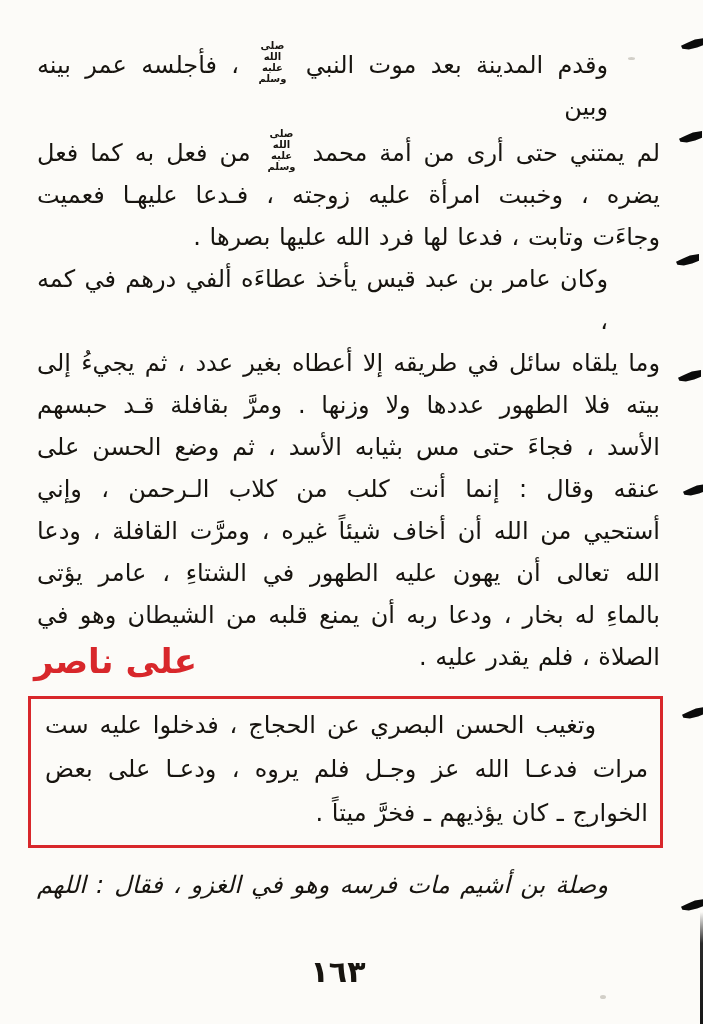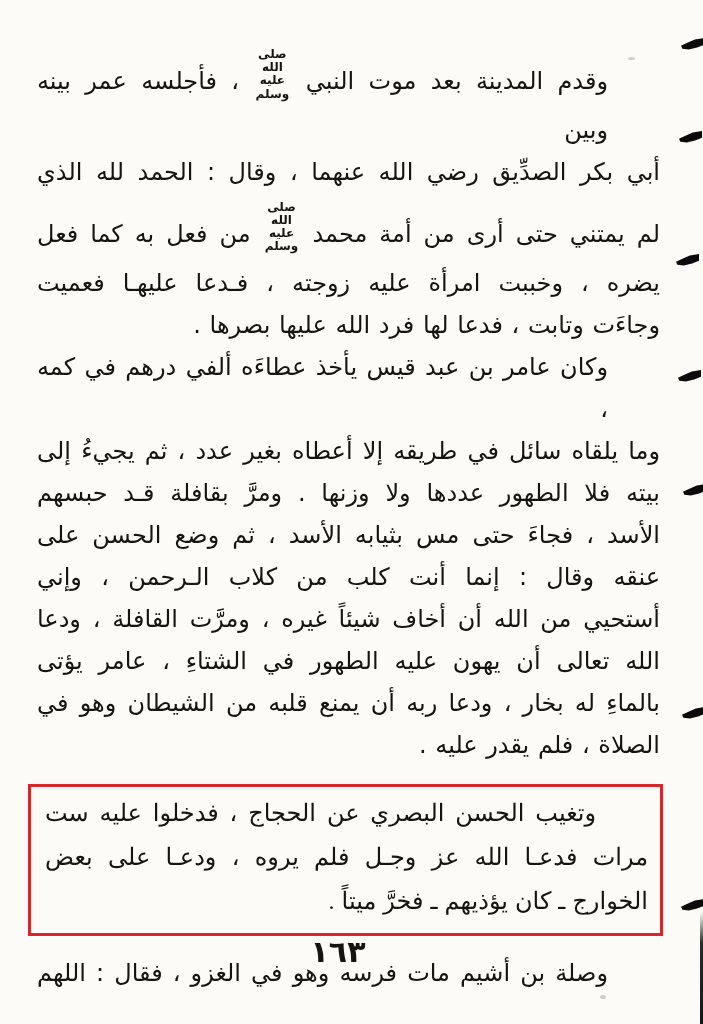--- a/index.html
+++ b/index.html
@@ -14,56 +14,56 @@
     line-height:42px;text-align:justify;text-align-last:justify;
     word-spacing:1px;
   }
   .line.first{padding-right:52px;}
   .line.last{text-align-last:right;}
   .boxed{
     border:3px solid var(--accent-red,#d8272b);
     margin:18px -3px 0 -9px;
     padding:4px 12px 10px 14px;
   }
-  .boxed .line{line-height:44px;font-family:Liberation Serif, serif;}
+  .boxed .line{line-height:44px;}
   .boxed + .para{margin-top:17px;}
-  .para.after-box .line{line-height:40px;}
+  .para.after-box .line{line-height:40px;font-style:italic;}
   .pbuh{
-    display:inline-block;width:34px;font-size:12px;line-height:1.1;
+    display:inline-block;width:34px;font-size:10px;line-height:1.1;
     text-align:center;text-align-last:center;vertical-align:-9px;
-    margin:8px 2px;word-spacing:0;white-space:normal;font-weight:bold;
+    margin:0 2px;word-spacing:0;white-space:normal;font-weight:bold;
   }
   .annotation{
     position:absolute;top:644px;left:34px;line-height:1;
     color:var(--accent-red,#d8272b);font-size:34px;font-weight:bold;
   }
   .page-number{
-    position:absolute;top:934px;left:0;width:676px;text-align:center;
+    position:absolute;top:954px;left:0;width:676px;text-align:center;
     font-size:30px;letter-spacing:3px;font-weight:bold;
   }
   .scan-mark{
     position:absolute;width:23px;height:13px;background:#0b0b0b;
     clip-path:polygon(0 60%,28% 36%,60% 12%,100% 0,100% 52%,70% 74%,34% 88%,6% 82%);
   }
   .edge-line{
     position:absolute;right:0;top:912px;width:3px;height:112px;
     background:linear-gradient(to bottom,rgba(20,20,20,0),#2a2a2a 28%,#161616);
   }
   .speck{position:absolute;background:#d2cfc8;border-radius:50%;}
 </style>
 </head>
 <body>
 
 <div class="page">
 
+  <div class="annotation">على ناصر</div>
 
   <main class="text-block">
       <div class="para">
         <div class="line first">وقدم المدينة بعد موت النبي <span class="pbuh">صلى الله عليه وسلم</span> ، فأجلسه عمر بينه وبين</div>
-        <div class="line">أبي بكر الصدِّيق رضي الله عنهما ، وقال : الحمد لله الذي</div>
         <div class="line">لم يمتني حتى أرى من أمة محمد <span class="pbuh">صلى الله عليه وسلم</span> من فعل به كما فعل</div>
         <div class="line">يضره ، وخببت امرأة عليه زوجته ، فـدعا عليهـا فعميت</div>
         <div class="line last">وجاءَت وتابت ، فدعا لها فرد الله عليها بصرها .</div>
       </div>
       <div class="para">
         <div class="line first">وكان عامر بن عبد قيس يأخذ عطاءَه ألفي درهم في كمه ،</div>
         <div class="line">وما يلقاه سائل في طريقه إلا أعطاه بغير عدد ، ثم يجيءُ إلى</div>
         <div class="line">بيته فلا الطهور عددها ولا وزنها . ومرَّ بقافلة قـد حبسهم</div>
         <div class="line">الأسد ، فجاءَ حتى مس بثيابه الأسد ، ثم وضع الحسن على</div>
         <div class="line">عنقه وقال : إنما أنت كلب من كلاب الـرحمن ، وإني</div>

